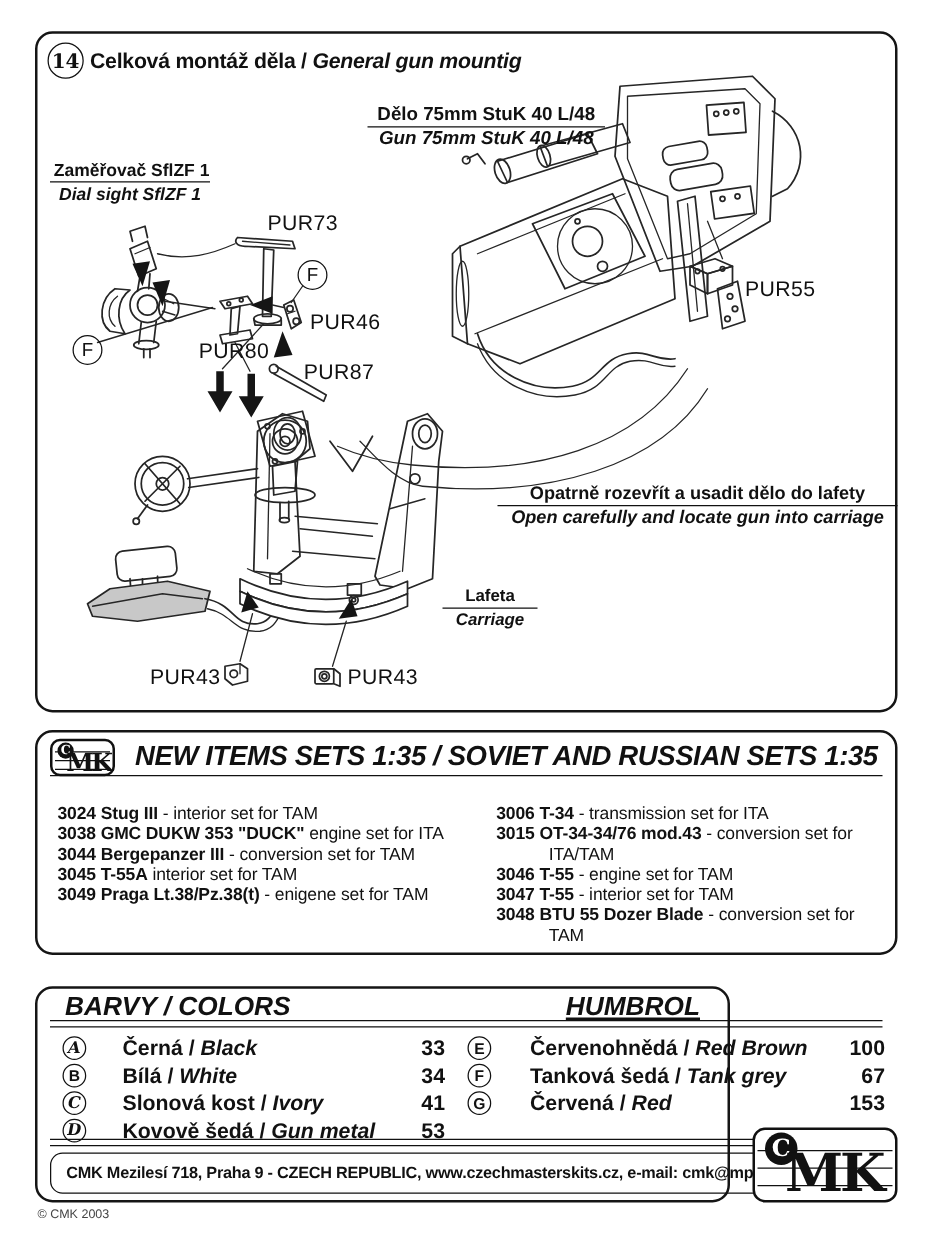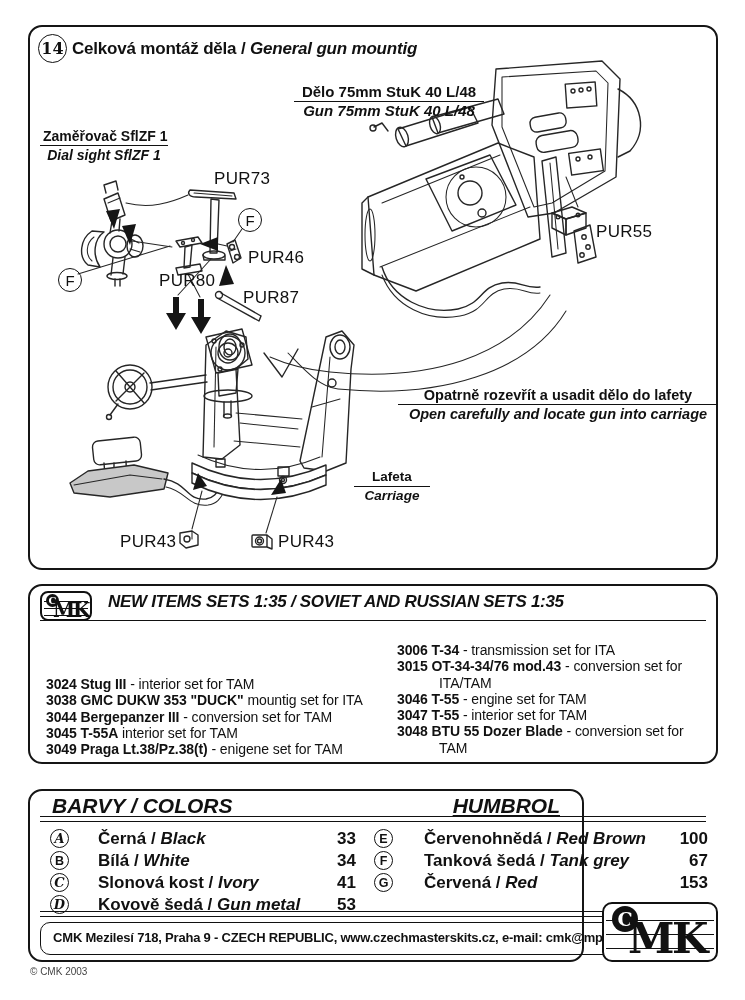--- a/index.html
+++ b/index.html
@@ -34,26 +34,26 @@
   .logo-small .lm{left:11px;top:7px;font-size:20px;}
   .logo-small .lk{left:31px;top:7px;font-size:20px;}
   .logo-large{left:572px;top:111px;width:116px;height:60px;border-width:2.5px;border-radius:10px;z-index:5;}
   .logo-large .h1{top:16px}.logo-large .h2{top:30px}.logo-large .h3{top:44px}
   .logo-large .lc{left:8px;top:2px;width:26px;height:26px;font-size:19px;}
   .logo-large .lm{left:24px;top:14px;font-size:42px;}
   .logo-large .lk{left:68px;top:14px;font-size:42px;}
 
   
   .panel-items{left:28px;top:584px;width:690px;height:180px;}
-  .items-header h2{position:absolute;left:78px;top:6px;margin:0;font-size:17px;font-style:italic;
+  .items-header h2{position:absolute;left:78px;top:6px;margin:0;font-size:22px;font-style:italic;
       font-weight:bold;letter-spacing:-0.3px;white-space:nowrap;}
   .items-rule{position:absolute;left:10px;top:34px;width:666px;border-top:1.8px solid #111;}
   .items-cols{position:absolute;left:16px;top:56px;display:flex;gap:16px;}
   .items-col{list-style:none;margin:0;padding:0;font-size:14px;line-height:16.3px;letter-spacing:-0.1px;}
-  .items-col.lft{width:335px;margin-top:34px;}
+  .items-col.lft{width:335px;}
   .items-col.rgt{width:312px;}
   .items-col li{padding-left:42px;text-indent:-42px;}
   .items-col b{font-weight:bold;}
 
   
   .panel-colors{left:28px;top:789px;width:556px;height:173px;}
   .colors-header h2{position:absolute;top:3px;margin:0;font-size:21px;font-style:italic;font-weight:bold;white-space:nowrap;}
   .colors-header .tl{left:22px;}
   .colors-header .tr{right:22px;text-decoration:underline;}
   .dbl-rule{position:absolute;left:10px;width:666px;height:4px;border-top:1.5px solid #111;border-bottom:1.5px solid #111;}
@@ -310,21 +310,21 @@
         <span class="lc">C</span>
         <span class="lm">M</span>
         <span class="lk">K</span>
       </div>
       <h2>NEW ITEMS SETS  1:35 / SOVIET AND RUSSIAN SETS 1:35</h2>
     </div>
     <div class="items-rule"></div>
     <div class="items-cols">
       <ul class="items-col lft">
         <li><b>3024 Stug III</b><span> - interior set for TAM</span></li>
-        <li><b>3038 GMC DUKW 353 "DUCK"</b><span> mountig set for ITA</span></li>
+        <li><b>3038 GMC DUKW 353 "DUCK"</b><span> engine set for ITA</span></li>
         <li><b>3044 Bergepanzer III</b><span> - conversion set for TAM</span></li>
         <li><b>3045 T-55A</b><span> interior set for TAM</span></li>
         <li><b>3049 Praga Lt.38/Pz.38(t)</b><span> - enigene set for TAM</span></li>
       </ul>
       <ul class="items-col rgt">
         <li><b>3006 T-34</b><span> - transmission set for ITA</span></li>
         <li><b>3015 OT-34-34/76 mod.43</b><span> - conversion set for ITA/TAM</span></li>
         <li><b>3046 T-55</b><span> - engine set for TAM</span></li>
         <li><b>3047 T-55</b><span> - interior set for TAM</span></li>
         <li><b>3048 BTU 55 Dozer Blade</b><span> - conversion set for TAM</span></li>

